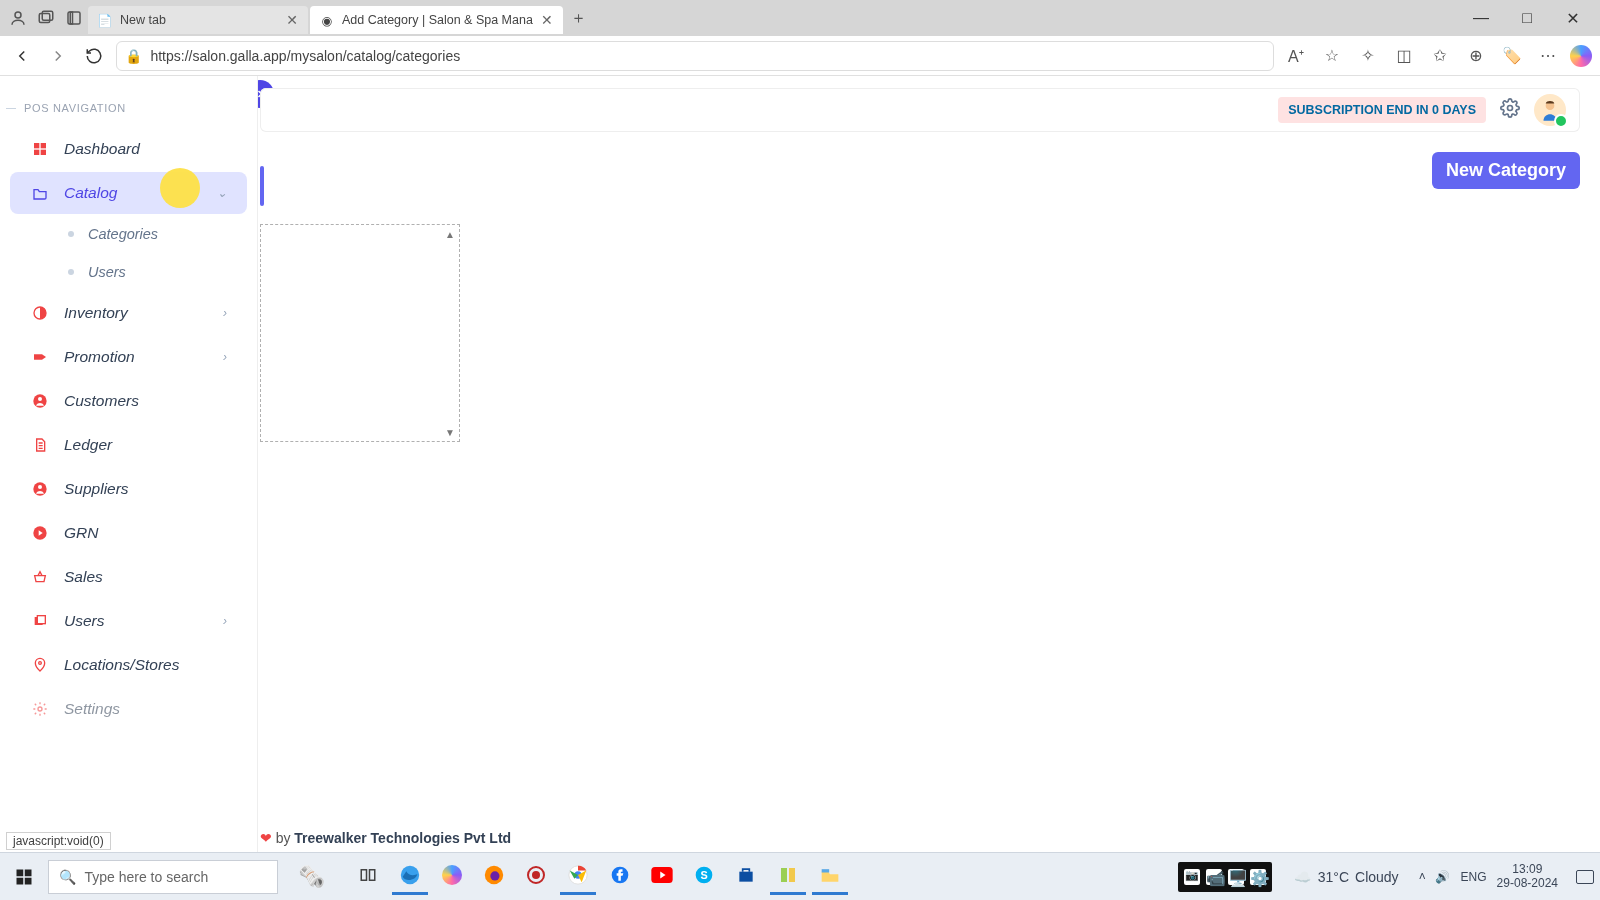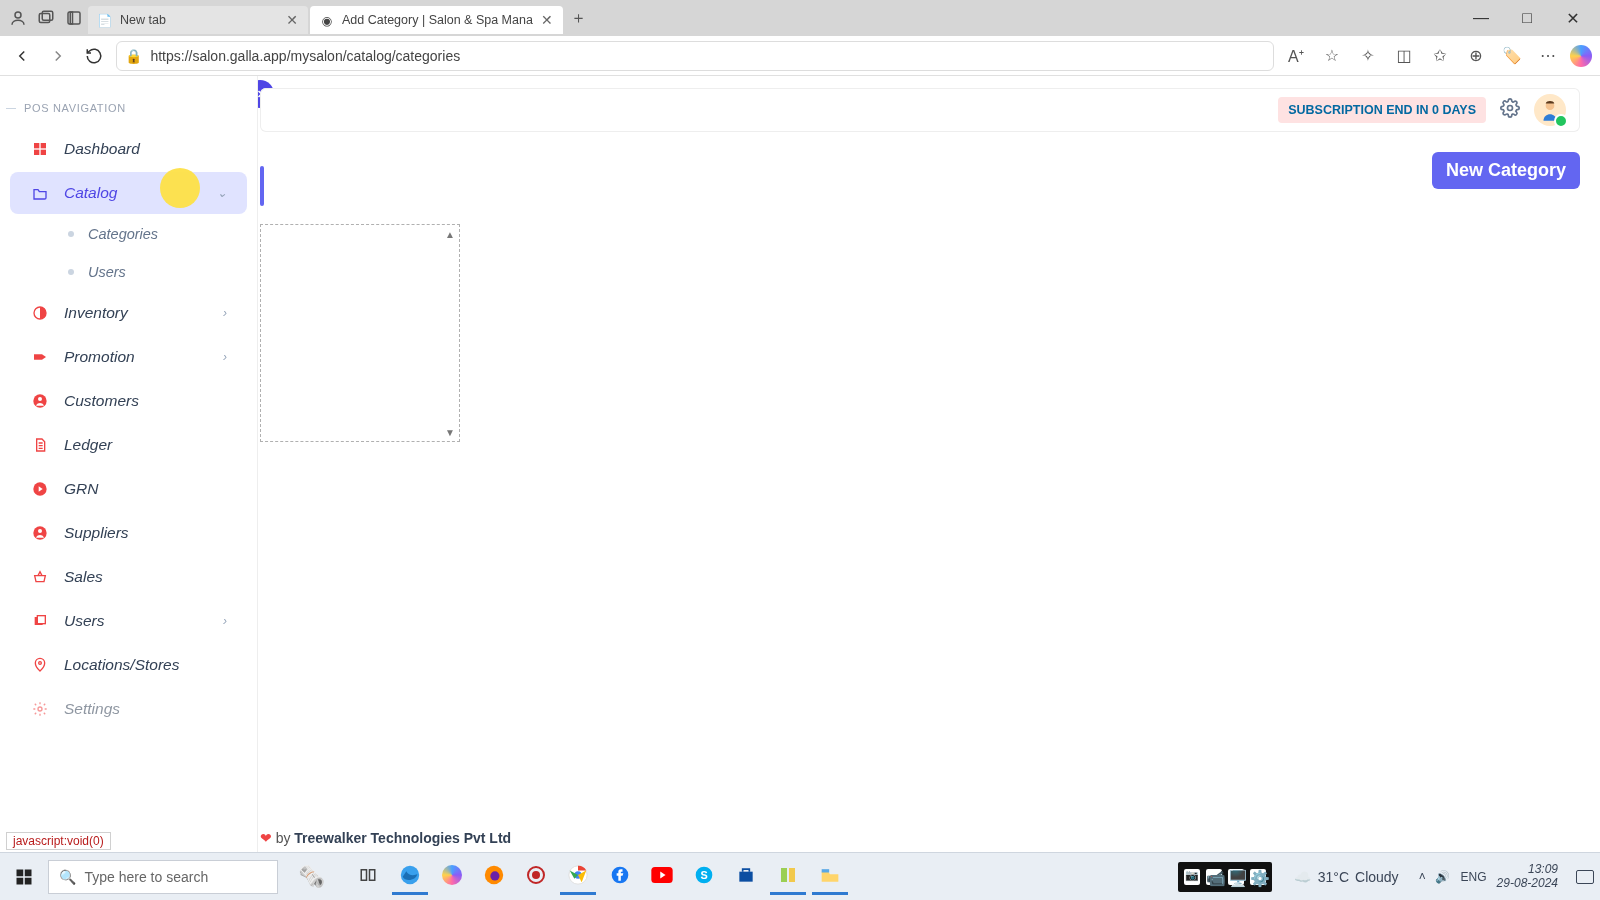--- a/index.html
+++ b/index.html
@@ -58,35 +58,35 @@
   .nav-sub { list-style:none;padding-left:24px; }
   .nav-sub .nav-item { padding:10px 20px 10px 34px; font-size:14.5px; color:#64748b;}
   .nav-sub .nav-item .dot { width:6px; height:6px; border-radius:50%; background:#cbd5e1; }
   .highlight-circle { position:absolute; width:40px; height:40px; border-radius:50%; background:#fde047; opacity:.95; pointer-events:none; }
 
   
   .app-footer { position:absolute; left:260px; bottom:6px; font-size:14px; color:#555;}
   .app-footer .heart { color:#ef4444;}
   .app-footer .company { color:#334155; font-weight:700;}
 
-  .link-status { position:absolute; left:6px; bottom:2px; background:#fff; border:1px solid #d0d0d0; font-size:12px; color:#b91c1c; padding:1px 6px;}
+  .link-status { position:absolute; left:6px; bottom:2px; background:#fff; border:1px solid #d0d0d0; font-size:12px; color:#404040; padding:1px 6px;}
 
   
   .taskbar { height:48px; background:#e9eef4; display:flex; align-items:center; padding:0 6px; gap:6px; border-top:1px solid #cfd6df;}
   .start { width:36px; height:36px; display:flex; align-items:center; justify-content:center;}
   .search-box { display:flex; align-items:center; gap:8px; background:#fff; border:1px solid #c9ced6; height:34px; width:230px; padding:0 10px; font-size:14px; color:#666;}
   .task-icons { display:flex; gap:6px; align-items:center; margin-left:4px;}
   .task-icons .ti { width:36px; height:36px; display:flex; align-items:center; justify-content:center; border-bottom:3px solid transparent;}
   .task-icons .ti.active { border-bottom-color:#2f7ad1;}
   .widget-block { margin-left:auto; display:flex; align-items:center; background:#111; color:#fff; height:30px; border-radius:2px; padding:0 6px; gap:6px;}
   .widget-block .sq { width:16px; height:16px; background:#fff; border-radius:2px;}
   .widget-block .sq.cam::after{content:"📷"; font-size:11px; display:block; text-align:center; color:#111;}
   .weather { display:flex; align-items:center; gap:6px; margin-left:16px; color:#3b4657; font-size:14px;}
   .tray { display:flex; align-items:center; gap:10px; color:#3b4657; font-size:12px; margin-left:14px;}
-  .tray .clock { text-align:right; line-height:1.15;font-style:italic; }
+  .tray .clock { text-align:center; line-height:1.15; }
   .notif { width:18px; height:14px; border:1.5px solid #3b4657; border-radius:2px; margin-left:8px;}
 </style>
 </head>
 <body>
 
 <div class="tabbar">
   <div class="titlebar-icon">
     <svg width="18" height="18" viewBox="0 0 24 24" fill="none" stroke="#555" stroke-width="2">
         <circle cx="12" cy="8" r="4"></circle>
         <path d="M4 21c0-4 4-6 8-6s8 2 8 6"></path>
@@ -271,35 +271,35 @@
               <path d="M10 9h6M10 13h6M10 17h6"></path>
             </svg>
           </span>
         <span>Ledger</span>
       </li>
 
       <li class="nav-item">
         <span class="ic">
             <svg width="16" height="16" viewBox="0 0 24 24" fill="#ef4444">
               <circle cx="12" cy="12" r="10"></circle>
-              <path d="M10 8l6 4-6 4z" fill="#fff"></path>
-            </svg>
-          </span>
-        <span>GRN</span>
-      </li>
-
-      <li class="nav-item">
-        <span class="ic">
-            <svg width="16" height="16" viewBox="0 0 24 24" fill="#ef4444">
-              <circle cx="12" cy="12" r="10"></circle>
               <circle cx="12" cy="9" r="3" fill="#fff"></circle>
               <path d="M6 19c1-3 4-4 6-4s5 1 6 4" fill="#fff"></path>
             </svg>
           </span>
         <span>Suppliers</span>
+      </li>
+
+      <li class="nav-item">
+        <span class="ic">
+            <svg width="16" height="16" viewBox="0 0 24 24" fill="#ef4444">
+              <circle cx="12" cy="12" r="10"></circle>
+              <path d="M10 8l6 4-6 4z" fill="#fff"></path>
+            </svg>
+          </span>
+        <span>GRN</span>
       </li>
 
       <li class="nav-item">
         <span class="ic">
             <svg width="16" height="16" viewBox="0 0 24 24" fill="none" stroke="#ef4444" stroke-width="2">
               <path d="M4 10h16l-2 9H6z"></path>
               <path d="M9 10l3-6 3 6"></path>
             </svg>
           </span>
         <span>Sales</span>

